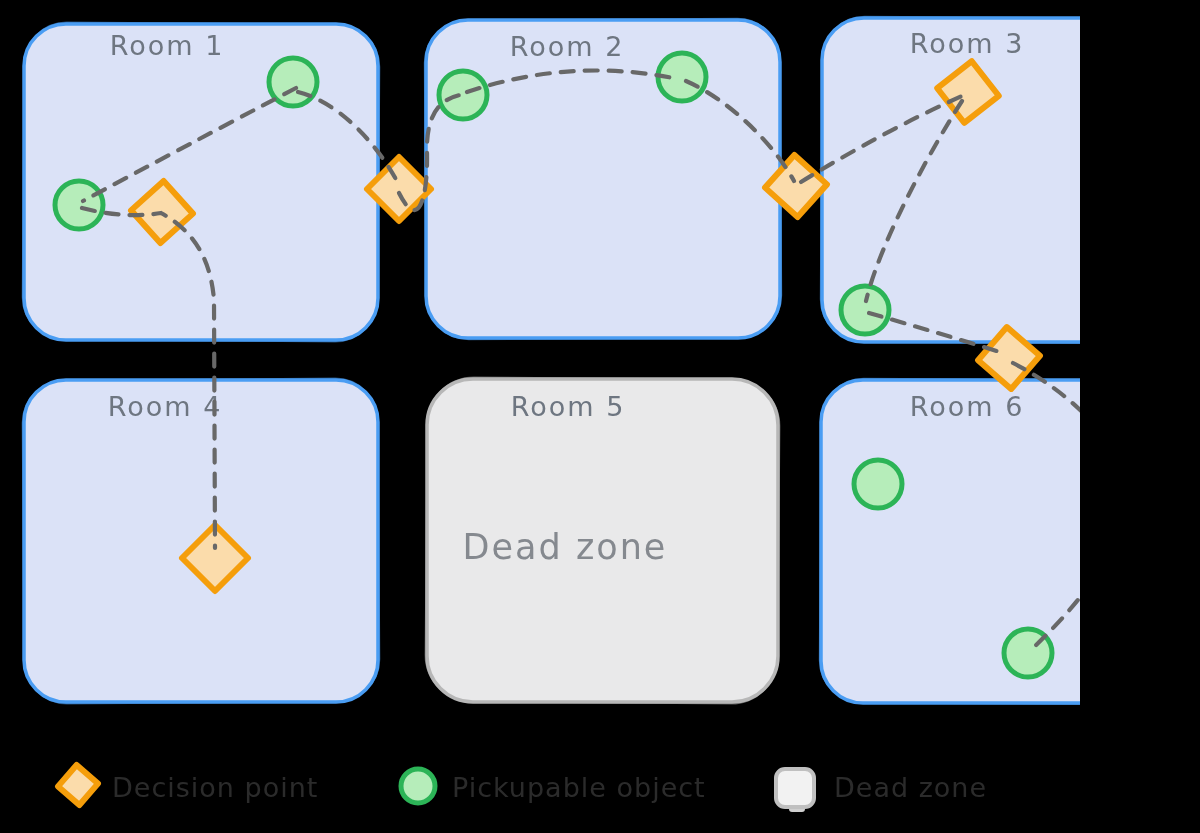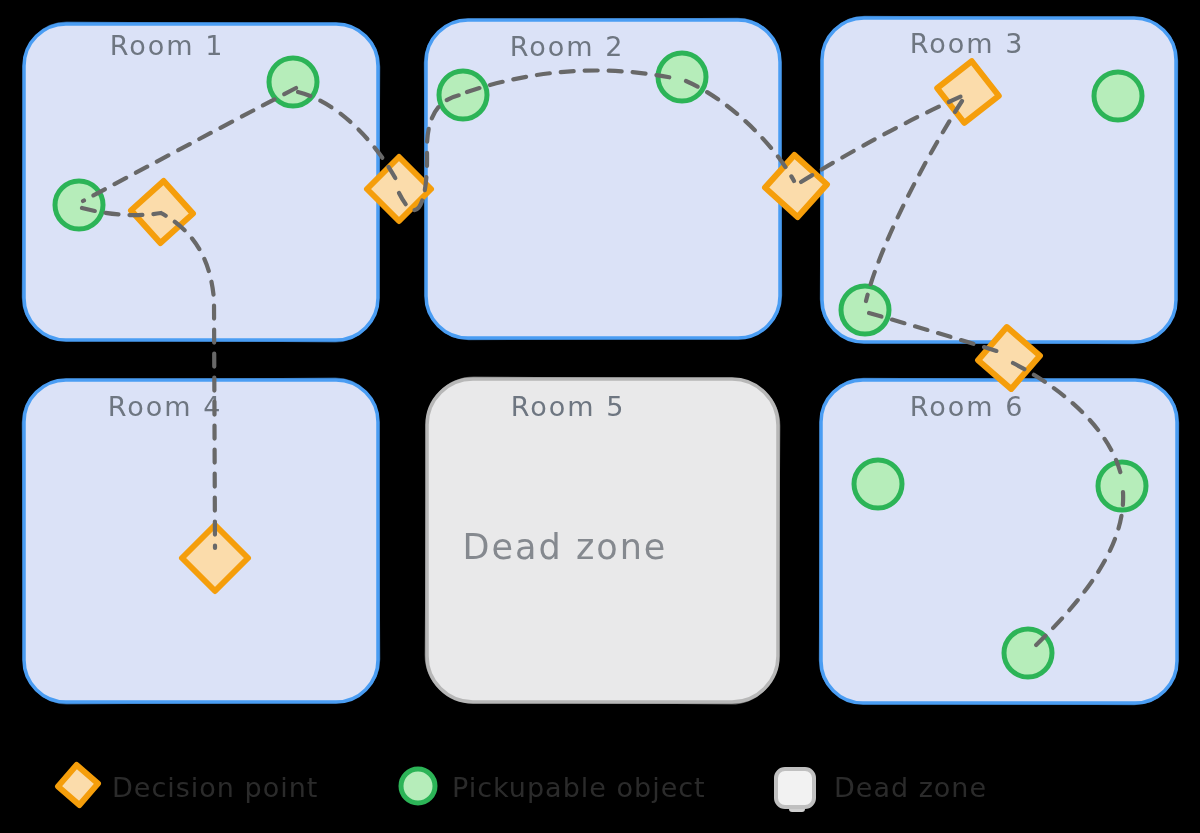--- a/index.html
+++ b/index.html
@@ -11,21 +11,21 @@
     --object-fill:#b6edba;
     --object-stroke:#2cb457;
     --decision-fill:#fbdcab;
     --decision-stroke:#f59e0b;
     --path-stroke:#686868;
     --room-label-text:#6e7681;
     --dead-zone-text:#85898f;
     --legend-text:#2b2b2b;
   }
   html,body{margin:0;padding:0;background:var(--background);}
-  .stage{position:relative;width:1200px;height:833px;background:var(--background);overflow:hidden;
+  .stage{position:relative;width:1080px;height:833px;background:var(--background);overflow:hidden;
          font-family:"DejaVu Sans", sans-serif;}
   svg{position:absolute;left:0;top:0;}
   .room{fill:var(--room-fill);stroke:var(--room-stroke);stroke-width:3.5;}
   .room-echo{fill:none;stroke:var(--room-stroke);stroke-width:2.8;opacity:.5;}
   .room.dead{fill:var(--dead-zone-fill);stroke:var(--dead-zone-stroke);}
   .room-echo.dead{stroke:var(--dead-zone-stroke);}
   .room-label{fill:var(--room-label-text);font-size:27px;letter-spacing:2px;text-anchor:middle;}
   .deadzone-text{fill:var(--dead-zone-text);font-size:35px;letter-spacing:2px;text-anchor:middle;}
   .objnode{fill:var(--object-fill);stroke:var(--object-stroke);stroke-width:5;}
   .decision{fill:var(--decision-fill);stroke:var(--decision-stroke);stroke-width:6;stroke-linejoin:round;}

